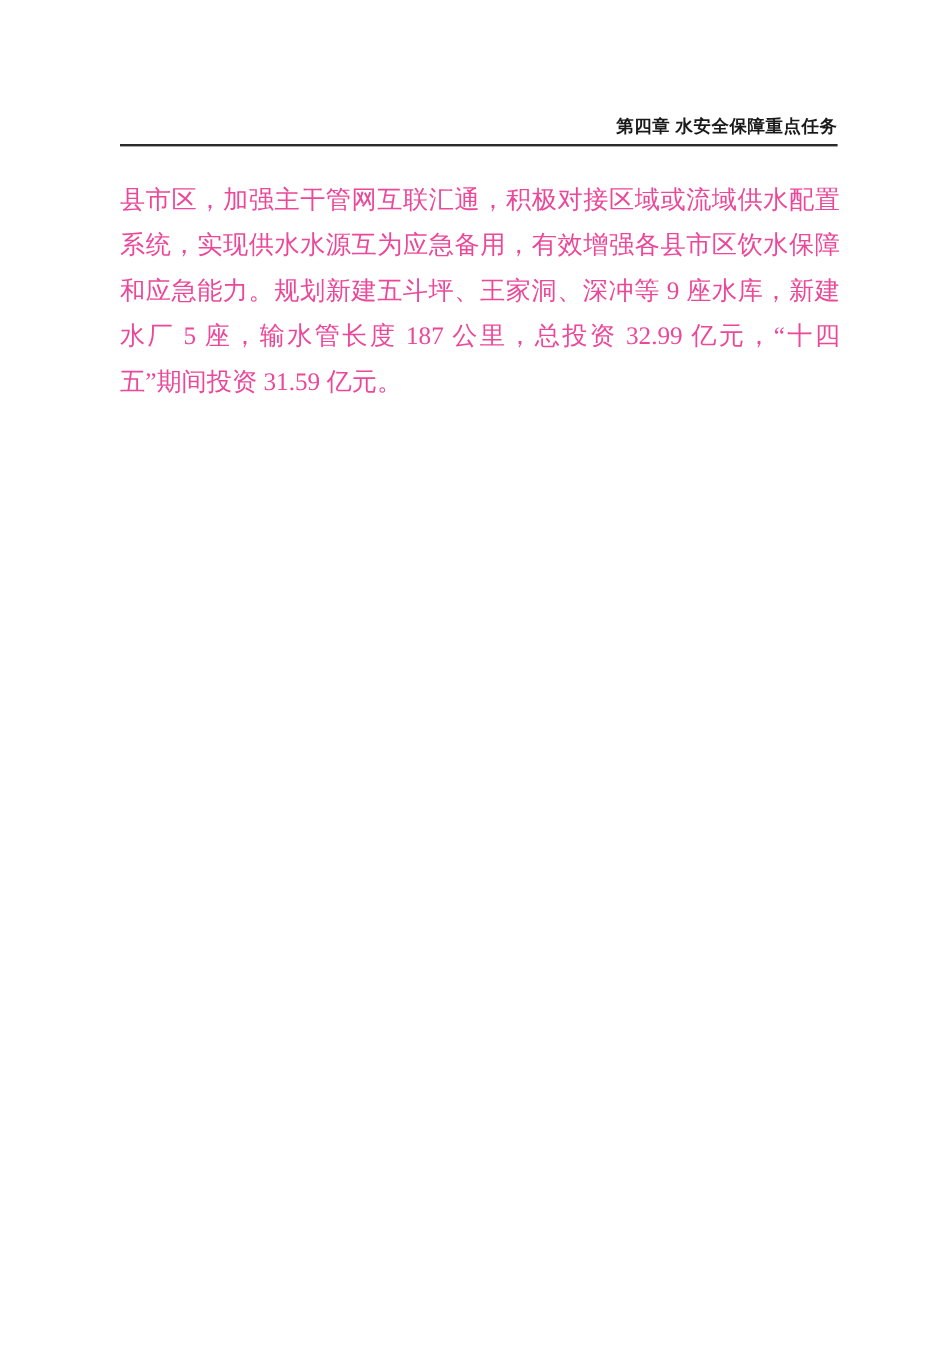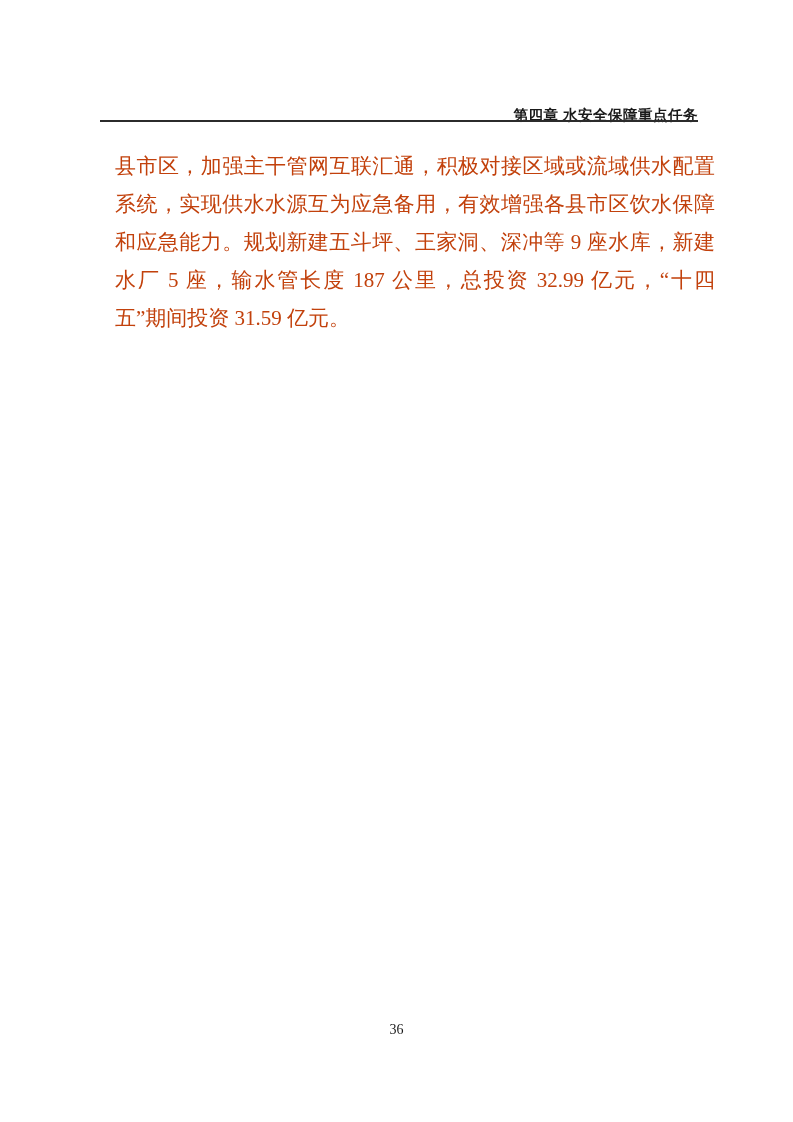--- a/index.html
+++ b/index.html
@@ -15,21 +15,21 @@
     overflow: hidden;
   }
   .page-header {
     position: absolute;
     top: 0;
     left: 100px;
     width: 598px;
   }
   .header-text {
     position: absolute;
-    top: 106px;
+    top: 96px;
     right: 0;
     font-family: "Liberation Sans", "DejaVu Sans", sans-serif;
     font-weight: bold;
     font-size: 14.5px;
     letter-spacing: 0.5px;
     color: #1a1a1a;
     white-space: nowrap;
   }
   .header-rule {
     position: absolute;
@@ -39,24 +39,23 @@
     height: 2px;
     background: #2b2b2b;
   }
   .body-text {
     position: absolute;
     top: 147px;
     left: 100px;
     width: 600px;
     font-size: 21px;
     line-height: 38px;
-    color: #c2410c;
+    color: #ec4899;
     text-align: justify;
     text-justify: inter-ideograph;
-    margin-left: 15px;
   }
   .para { text-indent: 2em; }
   .para.no-indent { text-indent: 0; }
   .para-lead {
     font-weight: bold;
     font-family: "Liberation Sans", "DejaVu Sans", sans-serif;
   }
   .page-footer {
     position: absolute;
     top: 1022px;
@@ -77,17 +76,14 @@
     <div class="header-rule"></div>
   </header>
 
   <main class="body-text">
     <p class="para no-indent"><span class="para-text">县市区，加强主干管网互联汇通，积极对接区域或流域供水配置系统，实现供水水源互为应急备用，有效增强各县市区饮水保障和应急能力。规划新建五斗坪、王家洞、深冲等 9 座水库，新建水厂 5 座，输水管长度 187 公里，总投资 32.99 亿元，“十四五”期间投资 31.59 亿元。</span></p>
 
 
 
   </main>
 
-  <footer class="page-footer">
-    <span>36</span>
-  </footer>
 
 </div>
 
 </body></html>

